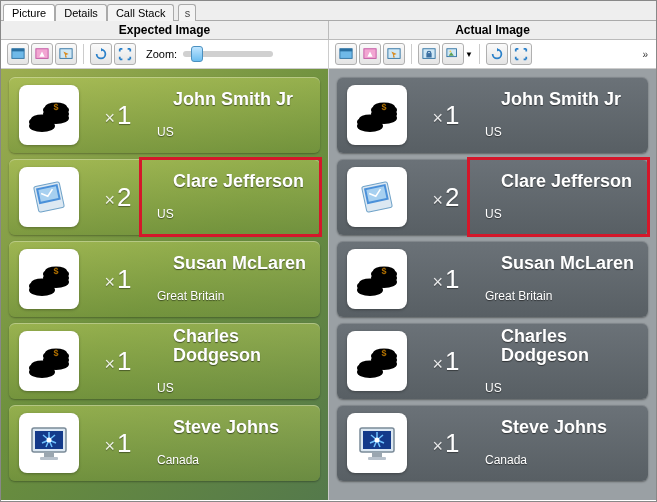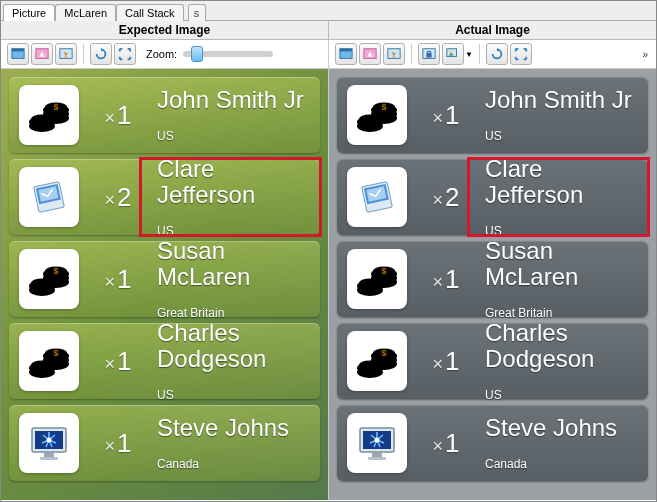--- a/index.html
+++ b/index.html
@@ -27,30 +27,30 @@
 .panel-inner { position: absolute; inset: 0; display: flex; flex-direction: column; gap: 6px; padding: 8px; }
 .panel.expected .panel-inner { background: linear-gradient(135deg, rgba(140,160,50,0.85), rgba(90,130,40,0.9), rgba(70,110,60,0.92)); }
 .panel.actual .panel-inner { background: #9aa0a4; }
 .row { display: flex; align-items: center; border-radius: 6px; padding: 6px 10px; height: 76px; gap: 10px; position: relative; }
 .panel.expected .row { background: linear-gradient(180deg, rgba(180,200,90,0.55), rgba(120,150,60,0.6)); box-shadow: inset 0 1px 0 rgba(255,255,255,0.3), 0 1px 2px rgba(0,0,0,0.3); }
 .panel.actual .row { background: linear-gradient(180deg, #6b7278, #585f64); box-shadow: inset 0 1px 0 rgba(255,255,255,0.15), 0 1px 2px rgba(0,0,0,0.4); }
 .iconbox { width: 60px; height: 60px; background: #fff; border-radius: 8px; display: flex; align-items: center; justify-content: center; box-shadow: 0 1px 3px rgba(0,0,0,0.3); flex-shrink: 0; }
 .mult { font-size: 26px; font-weight: 300; color: #fff; width: 58px; text-align: center; flex-shrink: 0; text-shadow: 0 1px 1px rgba(0,0,0,0.4); }
 .mult .x { font-size: 18px; opacity: 0.85; margin-right: 2px; }
 .info { flex: 1; color: #fff; text-shadow: 0 1px 1px rgba(0,0,0,0.5); }
-.info .name { font-size: 24px; font-weight: normal; line-height: 1.1; }
+.info .name { font-size: 18px; font-weight: bold; line-height: 1.1; margin-left: 16px; }
 .info .loc { font-size: 12px; line-height: 1.2; margin-top: 15px; }
 .hl { position: absolute; border: 3px solid #d4172a; left: 130px; right: -2px; top: -2px; bottom: -2px; pointer-events: none; }
 </style>
 </head>
 <body>
 
 <div class="tabbar">
   <div class="tab active">Picture</div>
-  <div class="tab">McLaren</div>
+  <div class="tab">Details</div>
   <div class="tab">Call Stack</div>
   <div class="tab extra">s</div>
 </div>
 
 <div class="titlerow">
   <div>Expected Image</div>
   <div>Actual Image</div>
 </div>
 
 <div class="toolrow">

